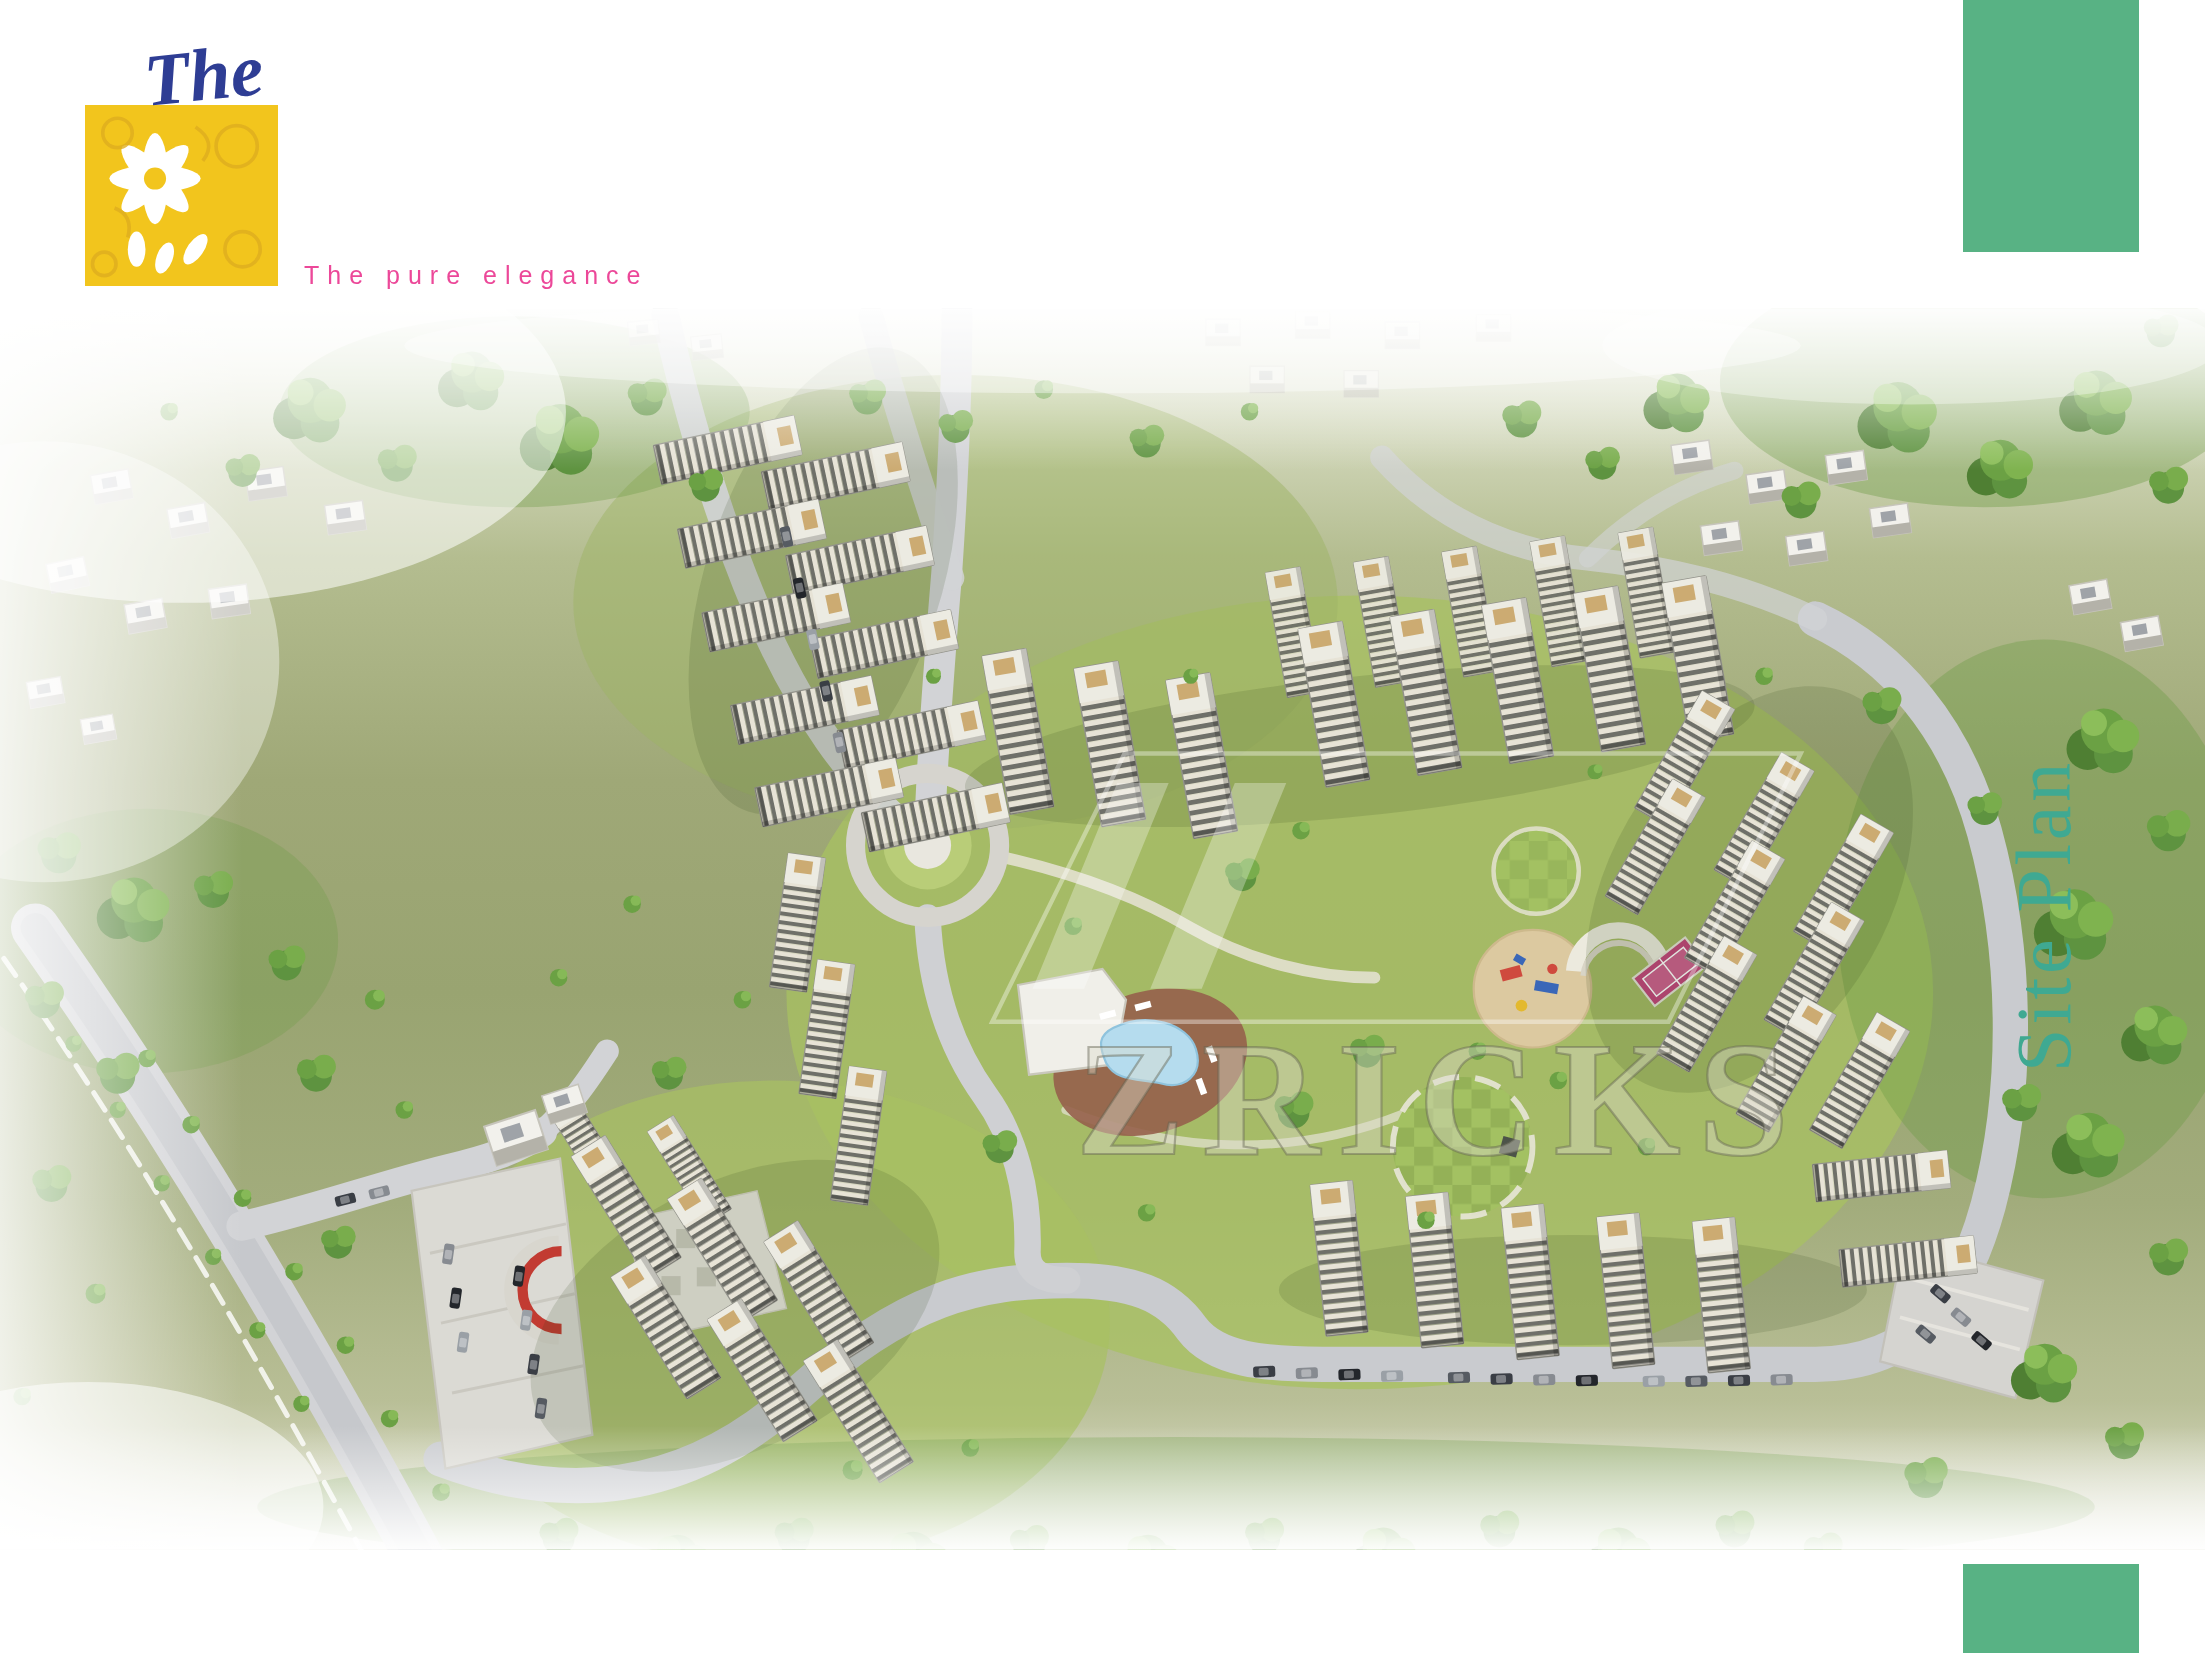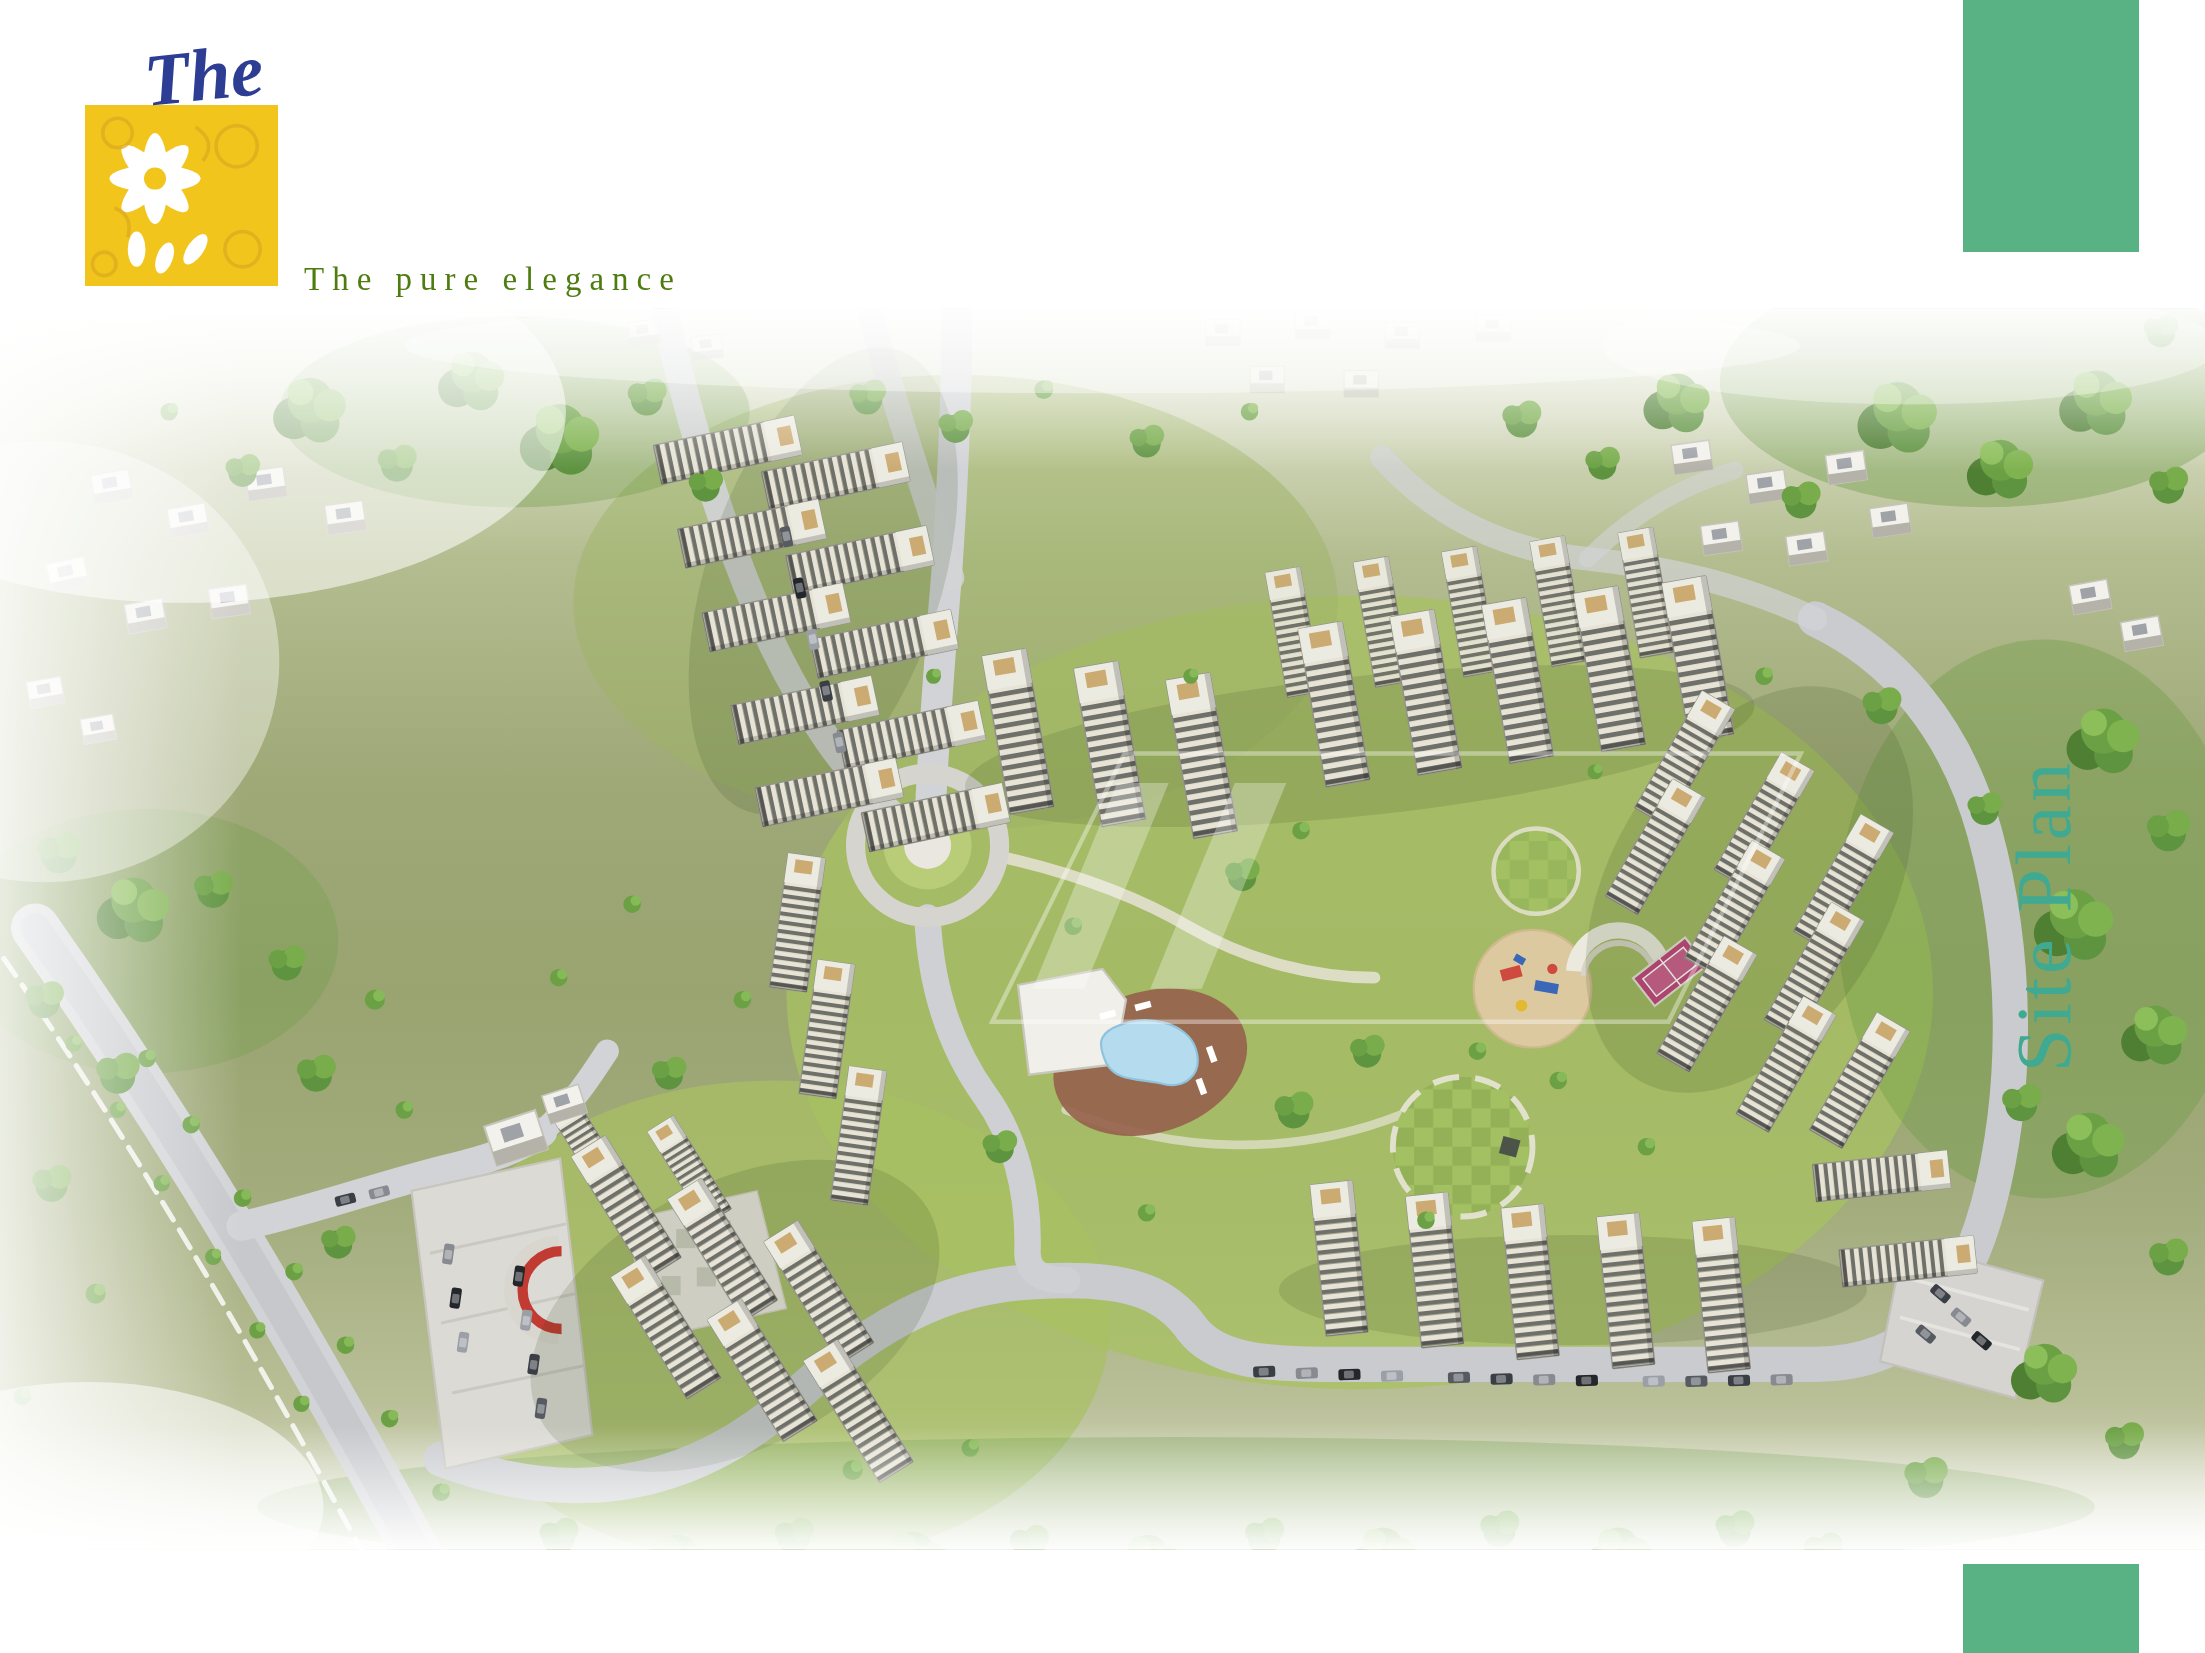--- a/index.html
+++ b/index.html
@@ -38,22 +38,22 @@
   .logo-the{position:absolute;left:59px;top:-7.4px;
     font-family:"Liberation Serif",serif;font-style:italic;font-weight:bold;
     font-size:74px;color:#2e3d94;transform:rotate(-6deg);}
   .logo-box{position:absolute;left:0;top:65px;width:193px;height:181px;
     background:#f2c51d;overflow:hidden;}
   .logo-name{position:absolute;left:93px;top:62px;
     font-family:"Liberation Serif",serif;font-style:italic;font-weight:bold;
     font-size:110px;color:#2e3d94;line-height:1.1;}
   .logo-name::first-letter{font-size:176px;}
   .logo-tagline{position:absolute;left:219px;top:221px;
-    font-size:33px;letter-spacing:8px;color:#4d7c0f;font-weight:500;
-    white-space:nowrap;font-family:Liberation Serif, serif;}
+    font-size:25px;letter-spacing:8px;color:#ec4899;font-weight:500;
+    white-space:nowrap;}
 </style>
 </head>
 <body>
 
 <div class="page">
 
   <svg id="scene" viewBox="0 0 3000 2250" xmlns="http://www.w3.org/2000/svg">
     <defs>
       <linearGradient id="gBase" gradientUnits="userSpaceOnUse" x1="0" y1="420" x2="0" y2="2110">
         <stop offset="0" stop-color="#eef0e6"></stop>
@@ -459,20 +459,21 @@
       <ellipse cx="250" cy="560" rx="520" ry="260" fill="#ffffff" opacity="0.55"></ellipse>
       <ellipse cx="60" cy="900" rx="320" ry="300" fill="#ffffff" opacity="0.4"></ellipse>
       <ellipse cx="1500" cy="470" rx="950" ry="65" fill="#ffffff" opacity="0.4"></ellipse>
       <ellipse cx="2600" cy="470" rx="420" ry="80" fill="#ffffff" opacity="0.35"></ellipse>
       <ellipse cx="120" cy="2050" rx="320" ry="170" fill="#ffffff" opacity="0.55"></ellipse>
       <rect x="0" y="0" width="3000" height="420" fill="#ffffff"></rect>
       <rect x="0" y="2108" width="3000" height="142" fill="#ffffff"></rect>
     </g>
   </svg>
 
+  <div class="watermark-text">ZRICKS</div>
 
   <div class="side-label">Site Plan</div>
 
   <div class="accent-block accent-top"></div>
   <div class="accent-block accent-bottom"></div>
 
   <div class="logo">
     <div class="logo-box">
       <svg viewBox="0 0 262 246" width="193" height="181">
         <g transform="translate(95,100)" fill="#ffffff">

